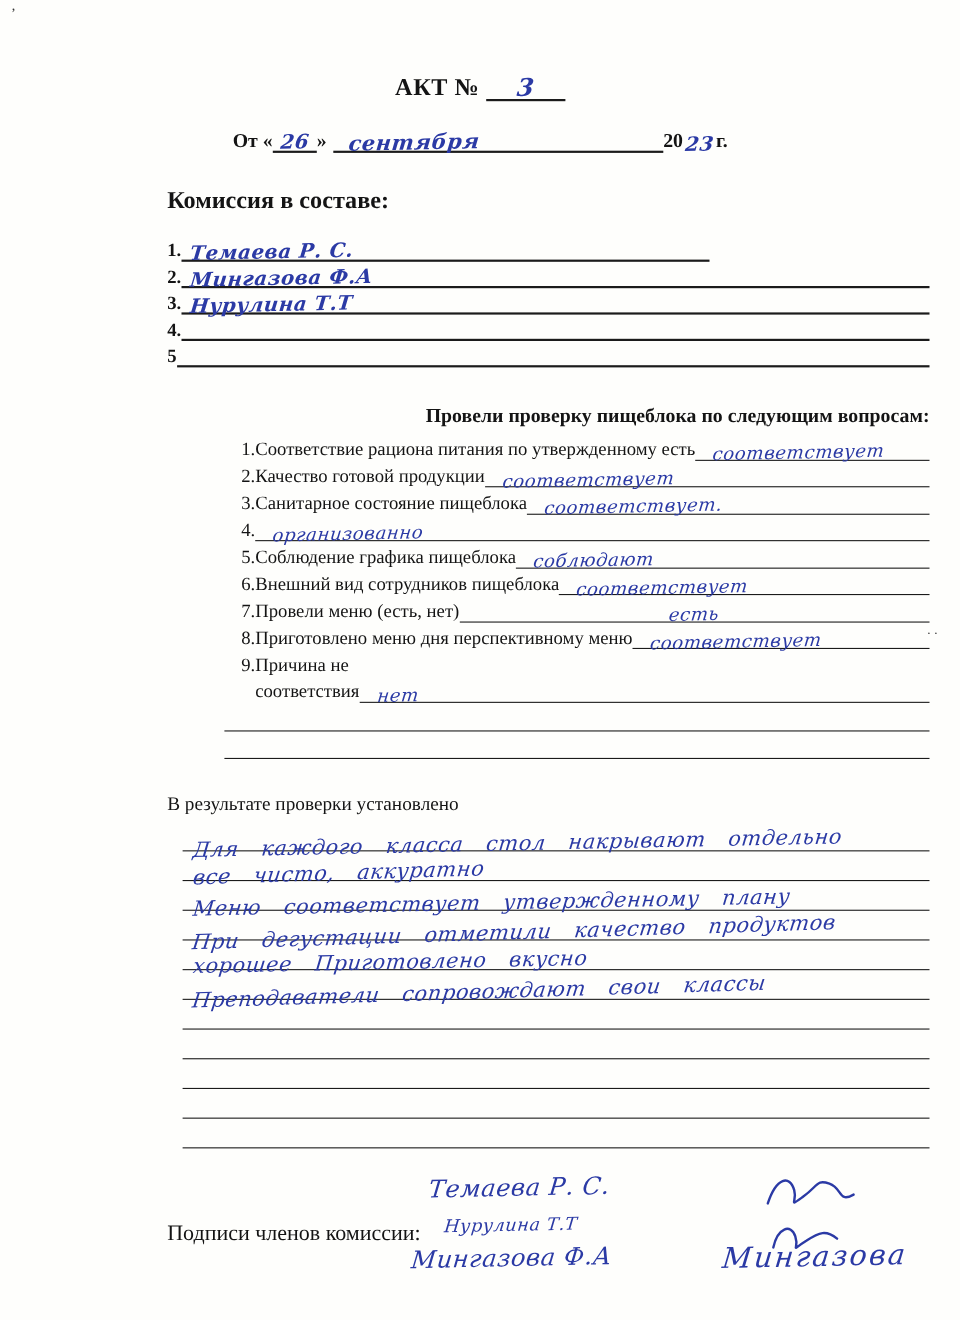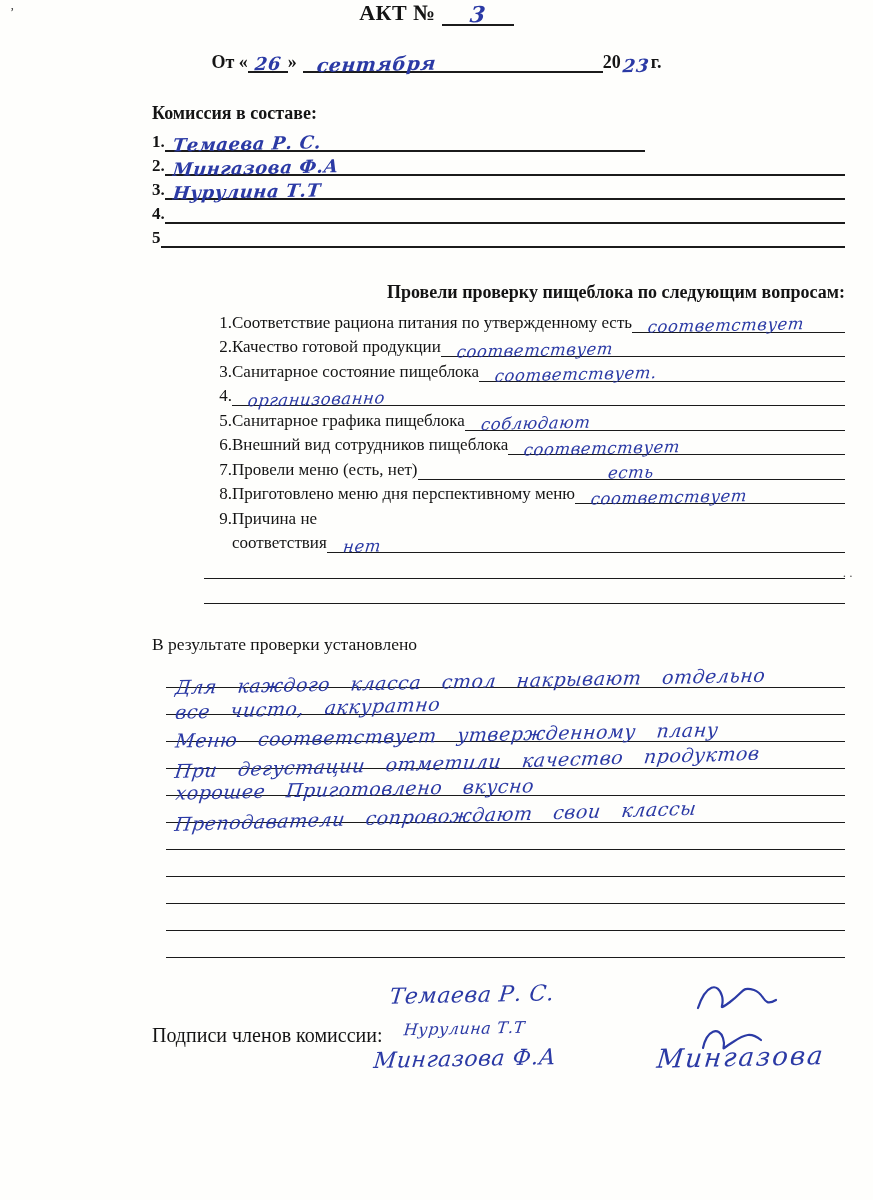--- a/index.html
+++ b/index.html
@@ -24,42 +24,42 @@
     font-style:italic;
     color:#2b3aa5;
     display:inline-block;
     transform:skewX(-7deg) rotate(-1.2deg);
     white-space:nowrap;
     letter-spacing:.5px;
     line-height:1;
   }
 
   
-  .title-block{text-align:center;}
+  .title-block{padding-top:66px;text-align:center;}
   .title-line1{font-size:22px;font-weight:bold;letter-spacing:.5px;}
   .num-slot{display:inline-flex;justify-content:center;width:72px;border-bottom:2px solid #1b1b1b;vertical-align:bottom;}
   .num-slot .hand{font-size:22px;margin-bottom:-1px;}
   .subtitle{font-size:17.5px;font-weight:bold;line-height:23px;}
   .subtitle:first-of-type{margin-top:6px;}
 
   .date-line{
     margin-top:26px;
     display:flex;justify-content:center;align-items:flex-end;
     font-size:18px;font-weight:bold;
   }
   .day-slot{display:inline-flex;justify-content:center;width:40px;}
   .day-slot .hand{font-size:18px;margin-bottom:-2px;}
   .month-slot{display:inline-flex;width:300px;margin-left:6px;}
   .month-slot .hand{font-size:19px;padding-left:14px;margin-bottom:-3px;}
   .year-slot{display:inline-flex;width:30px;justify-content:center;}
   .year-slot .hand{font-size:18px;margin-bottom:-2px;}
 
   
   .commission{margin:30px 28px 0 152px;}
-  .commission-heading{font-size:18px;font-weight:bold;margin-bottom:4px;}
+  .commission-heading{font-size:22px;font-weight:bold;margin-bottom:19px;}
   .member-row{display:flex;align-items:flex-end;height:24px;font-size:17px;font-weight:bold;}
   .member-row .fill .hand{font-size:18px;padding-left:8px;margin-bottom:-3px;}
   .member-row.short .fill{flex:0 0 480px;}
   .member-row.short::after{content:"";flex:1;}
 
   
   .questions{margin:34px 28px 0 152px;text-align:right;}
   .questions-heading{font-size:18px;font-weight:bold;margin-bottom:5px;}
   .q-row{display:flex;align-items:flex-end;min-height:24.5px;font-size:17px;padding-left:52px;}
   .q-num{width:28px;flex:0 0 auto;}
@@ -181,21 +181,21 @@
         </span>
     </div>
     <div class="q-row">
       <span class="q-num">4.</span>
       <span class="fill">
           <span class="hand">организованно</span>
         </span>
     </div>
     <div class="q-row">
       <span class="q-num">5.</span>
-      <span class="q-label">Санитарное графика пищеблока</span>
+      <span class="q-label">Соблюдение графика пищеблока</span>
       <span class="fill">
           <span class="hand">соблюдают</span>
         </span>
     </div>
     <div class="q-row">
       <span class="q-num">6.</span>
       <span class="q-label">Внешний вид сотрудников пищеблока</span>
       <span class="fill">
           <span class="hand">соответствует</span>
         </span>

